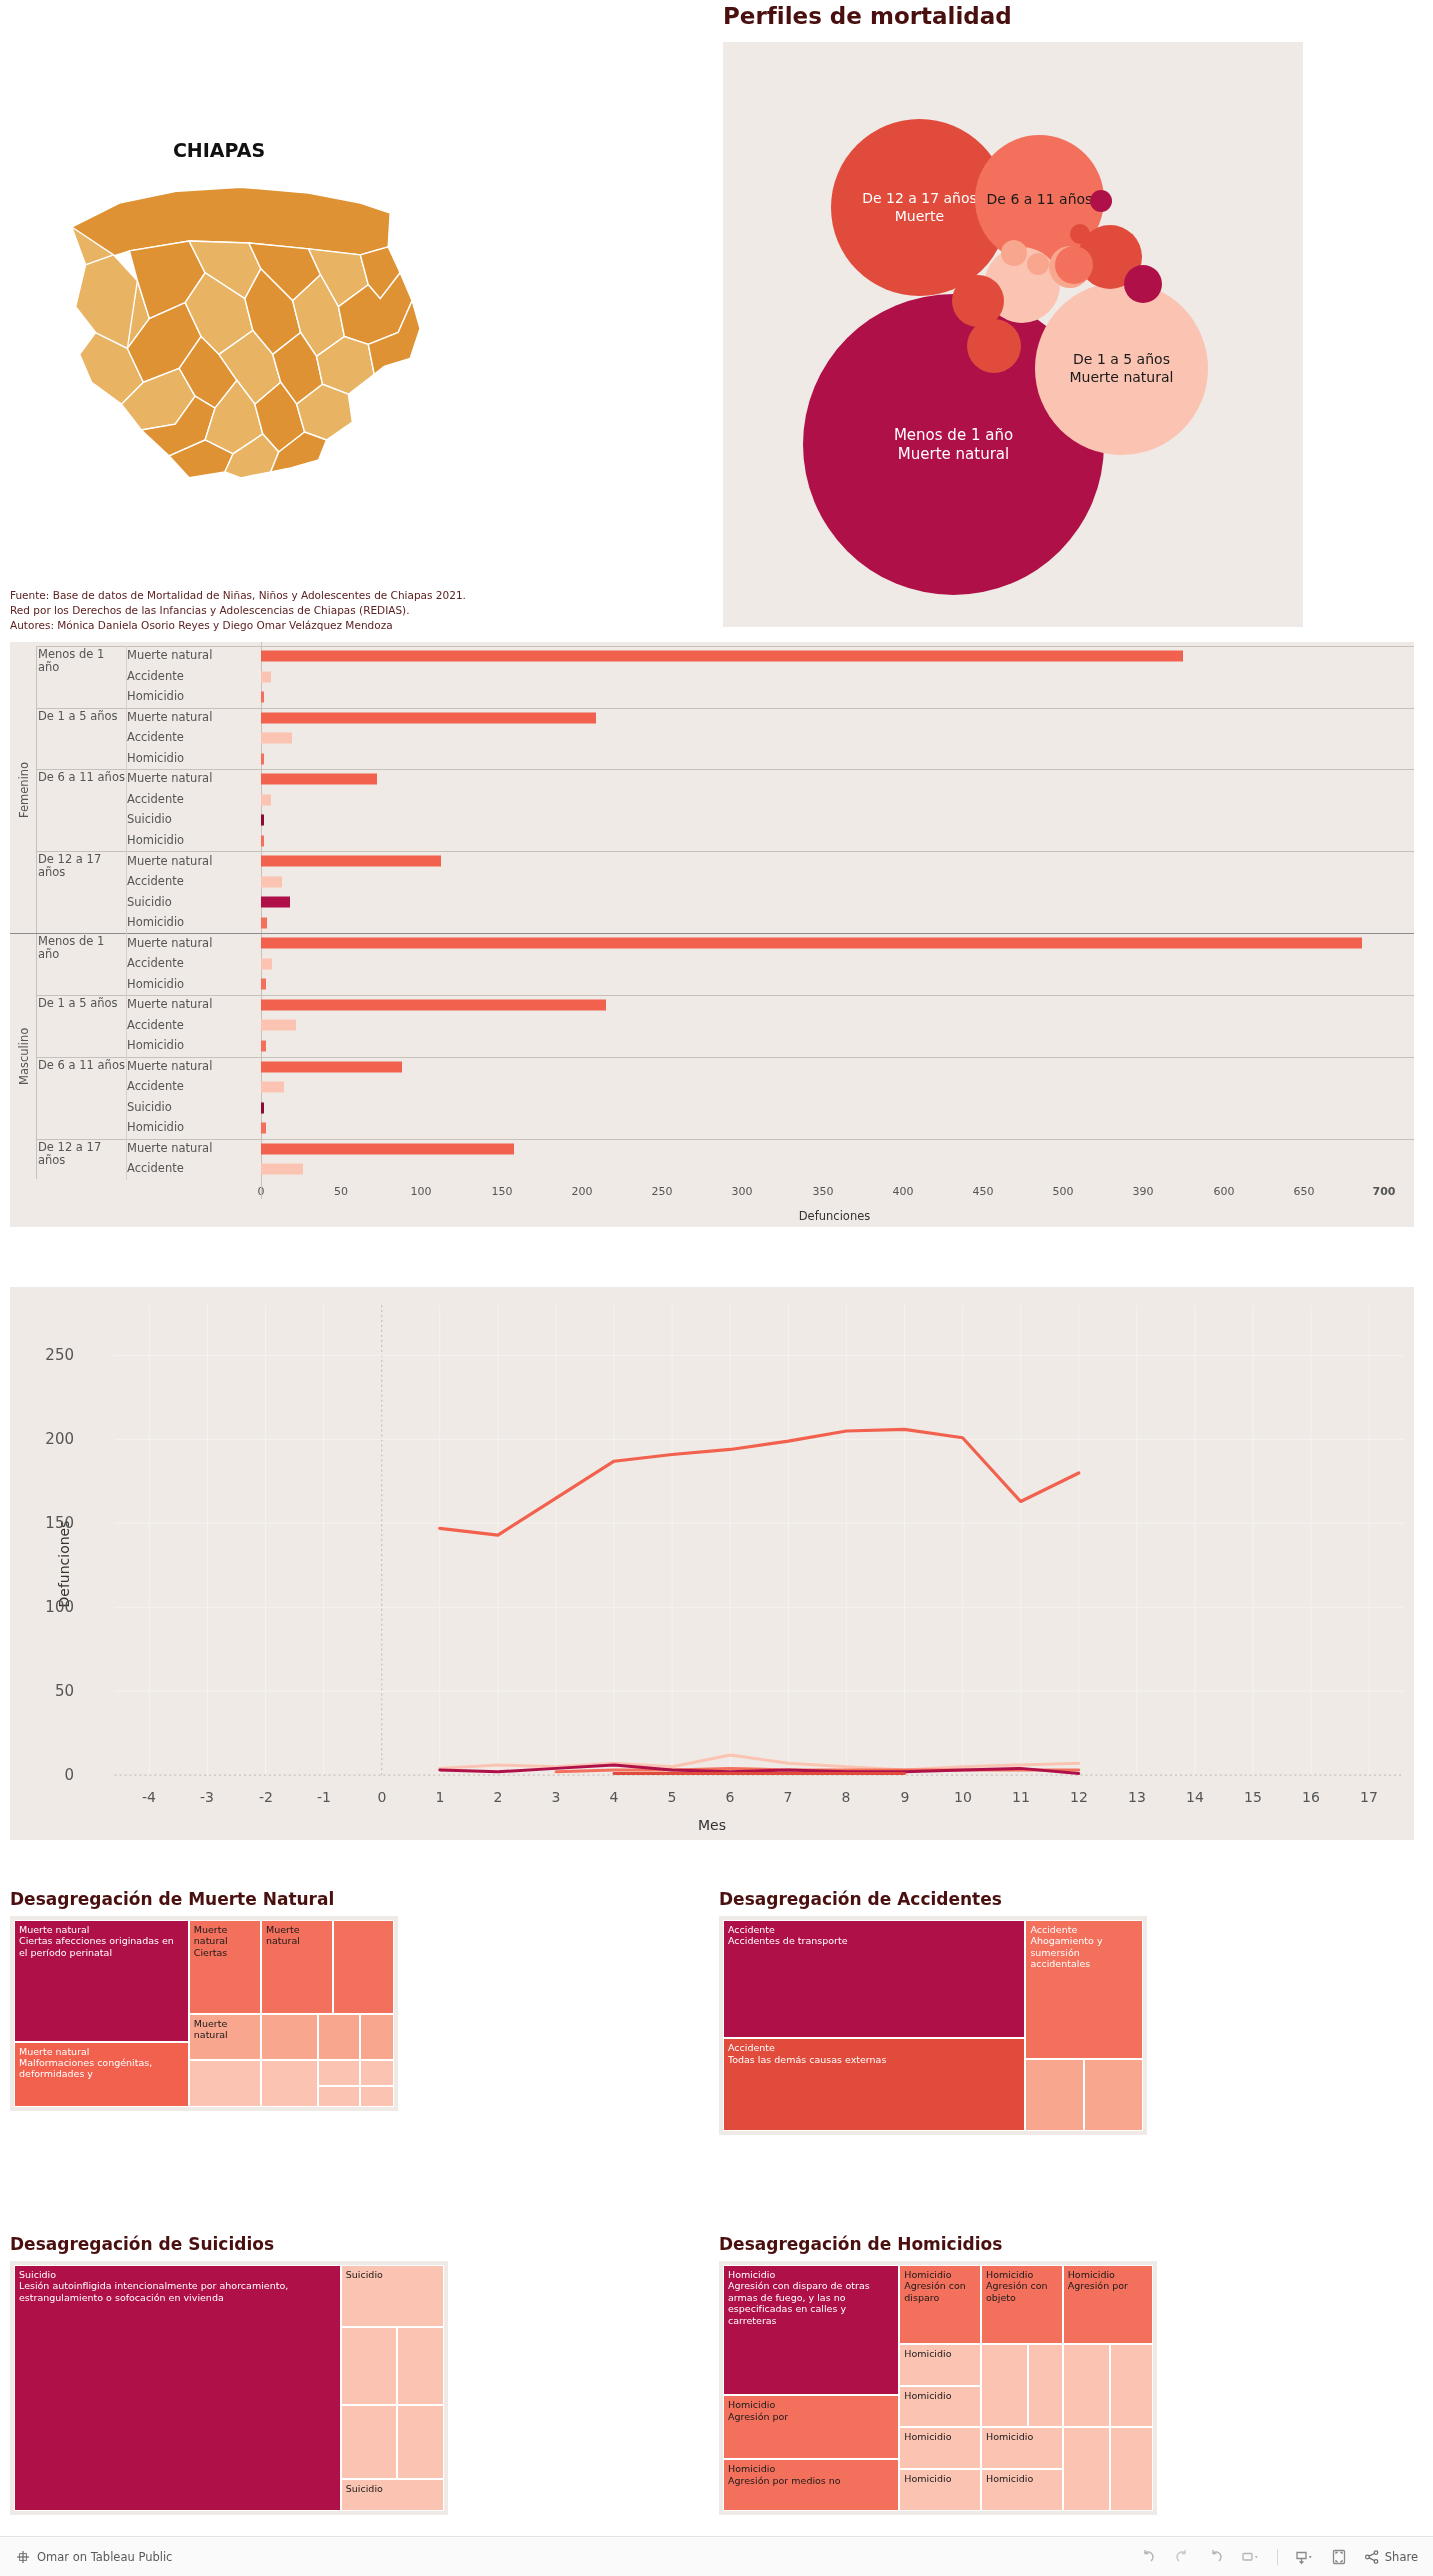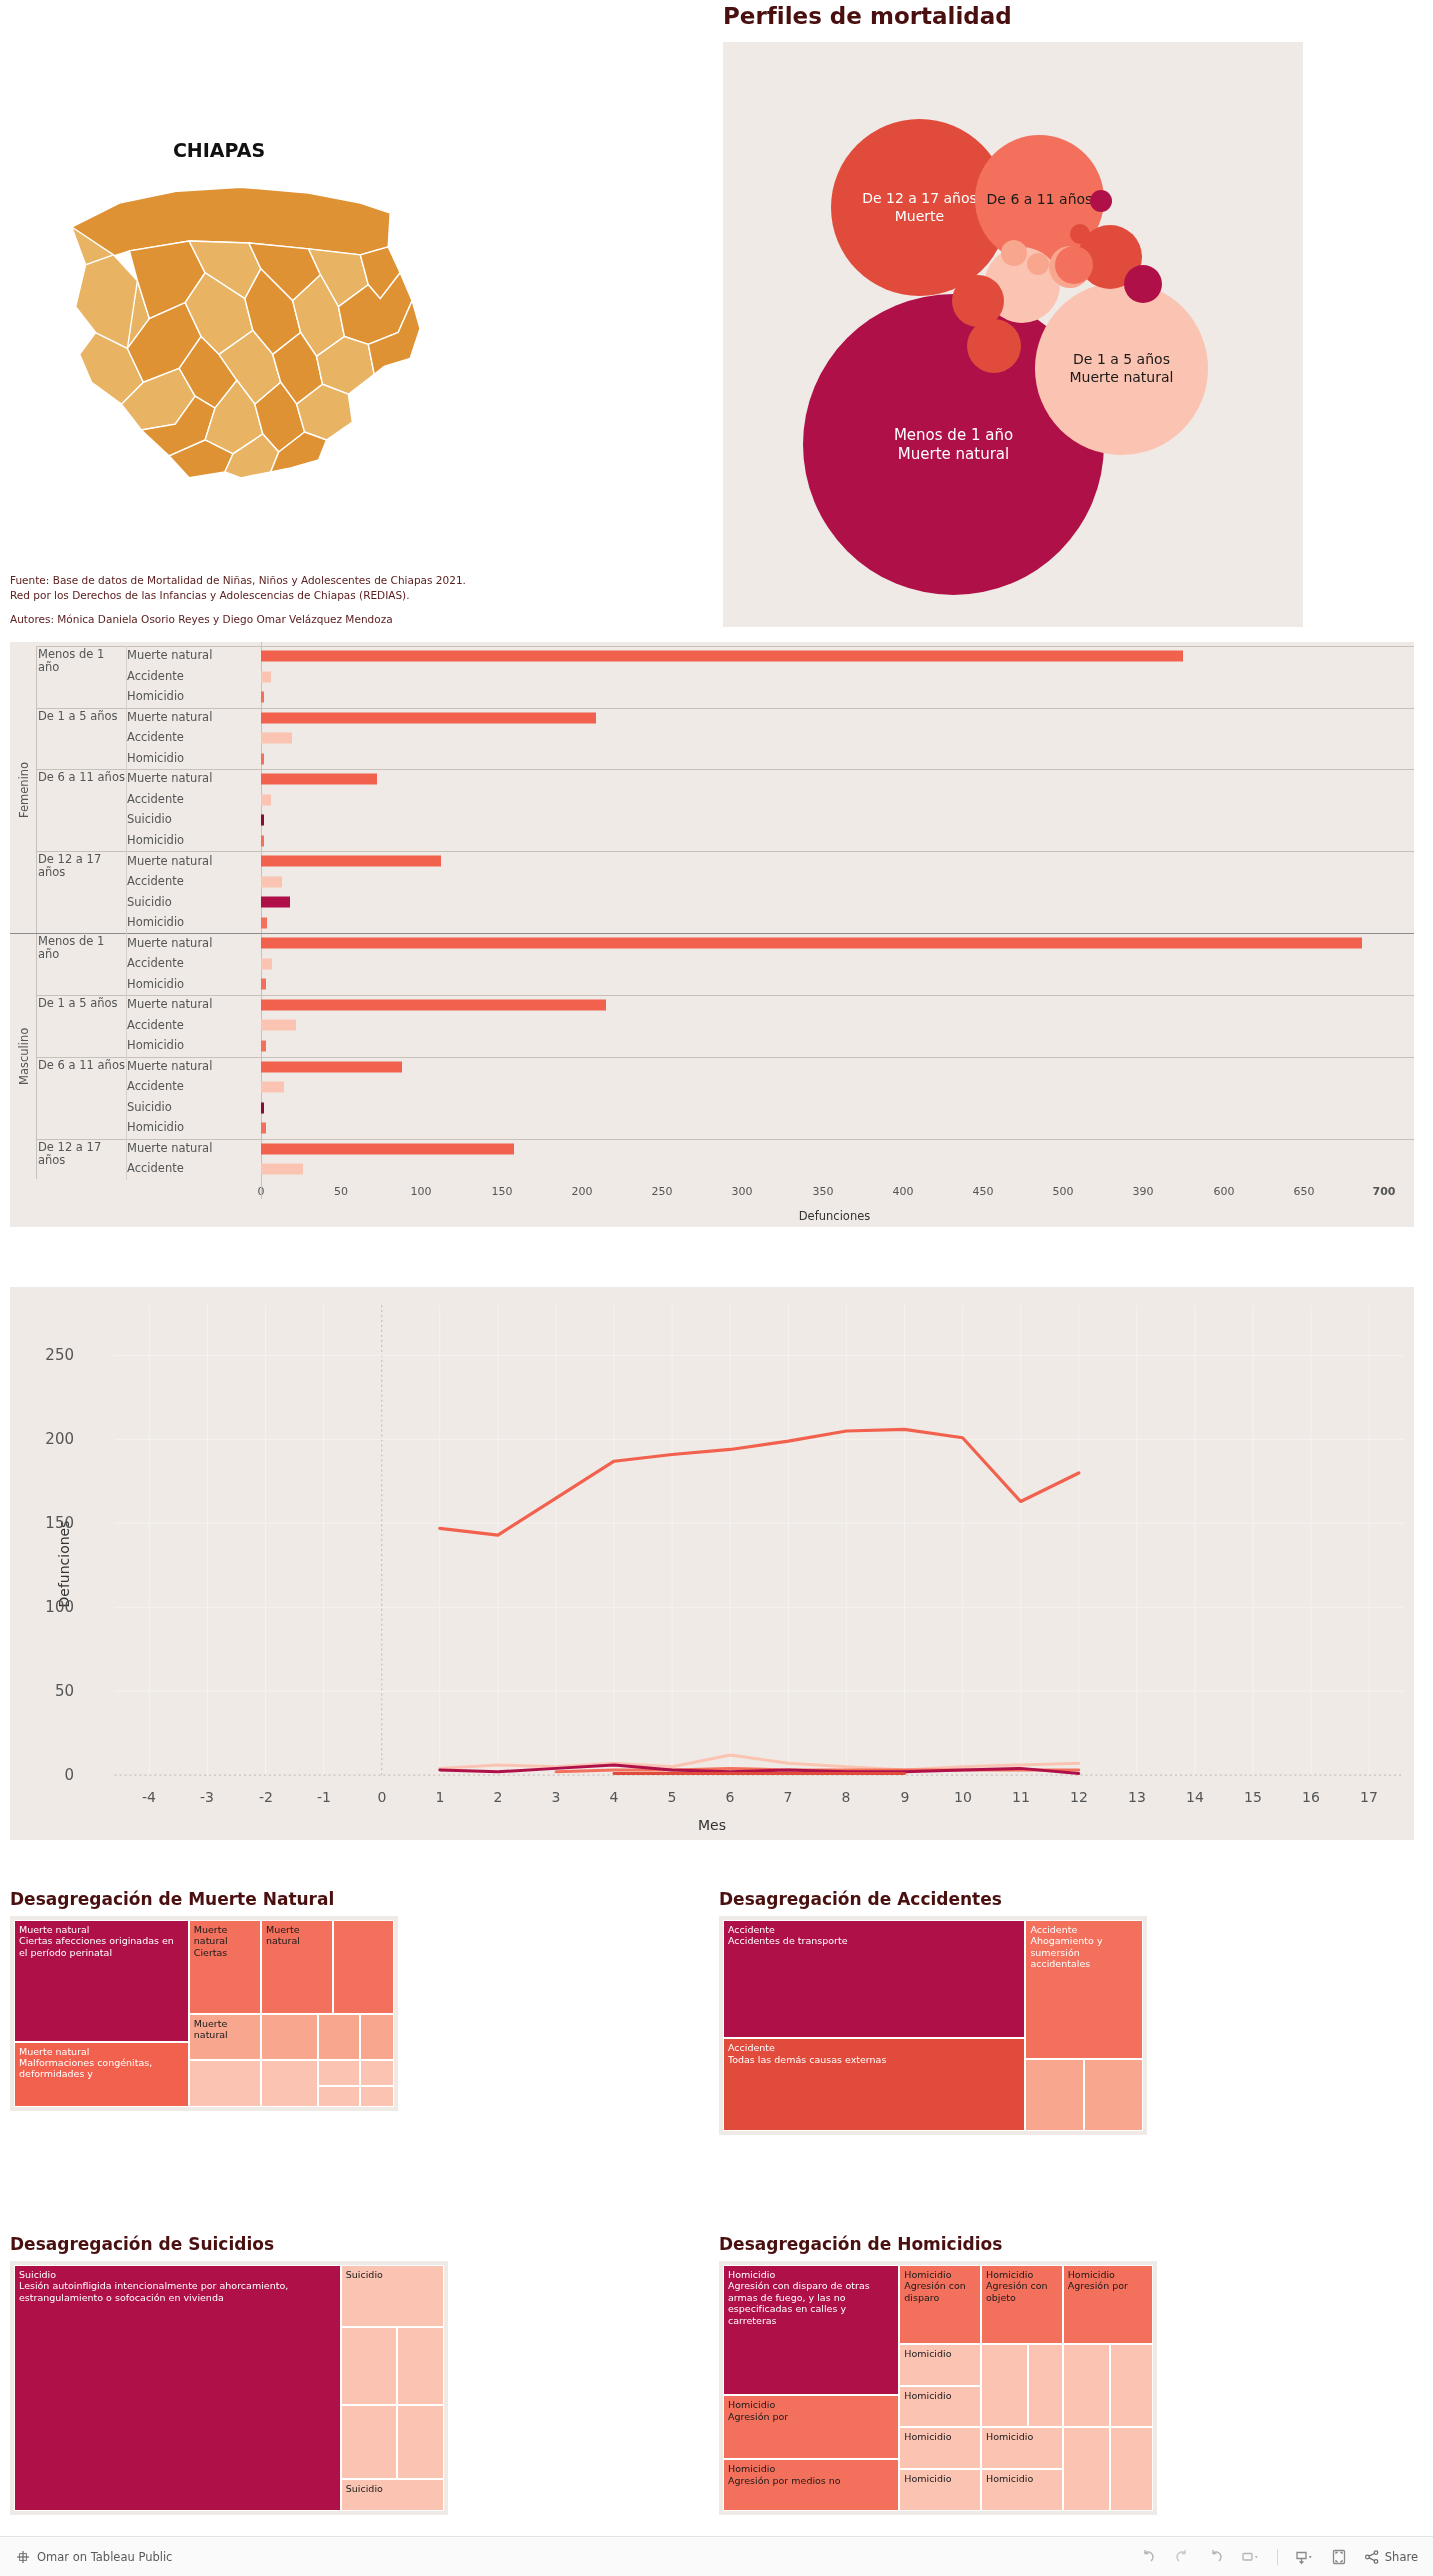--- a/index.html
+++ b/index.html
@@ -27,24 +27,24 @@
 
   
   .map-wrap { position: absolute; left: 10px; top: 139px; width: 697px; height: 428px; }
   .map-title {
     position: absolute; left: 0; top: 0; width: 418px; text-align: center;
     font-size: 19px; font-weight: bold; color: #111;
   }
   .map-svg { position: absolute; left: 0; top: 30px; }
 
   .source {
-    position: absolute; left: 10px; top: 573px; width: 687px;
+    position: absolute; left: 10px; top: 588px; width: 687px;
     color: #5d2020; font-size: 10.5px; line-height: 1.45;
   }
-  .source .authors { margin-top: 9px; }
+  .source .authors { }
 
   
   .bubbles-wrap { position: absolute; left: 719px; top: 4px; width: 705px; height: 622px; }
   .bubbles-wrap .panel-title { font-size: 23px; margin-left: 4px; }
   .bubble-canvas {
     position: absolute; left: 4px; top: 38px; width: 580px; height: 585px;
     background: #efeae6; overflow: hidden;
   }
   .bub { position: absolute; border-radius: 50%; display: flex; align-items: center; justify-content: center; }
   .bub span { text-align: center; font-size: 13px; line-height: 1.22; pointer-events: none; }

